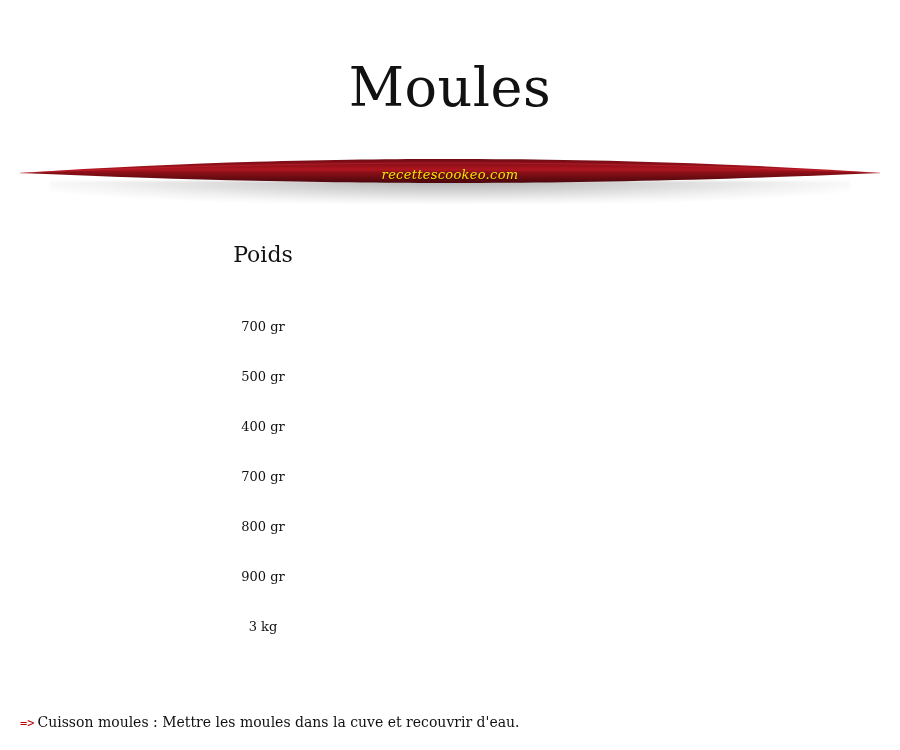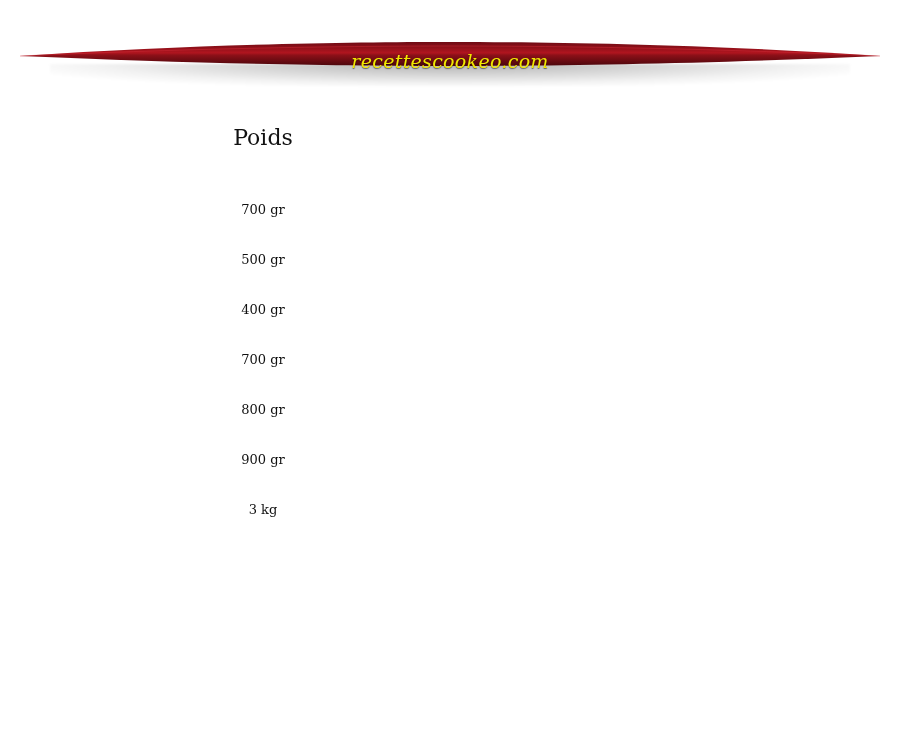--- a/index.html
+++ b/index.html
@@ -66,21 +66,21 @@
   }
   .sep-bar svg { display: block; }
 
   .sep-text {
     position: absolute;
     left: 50%;
     top: 22px;
     transform: translateX(-50%);
     font-family: "DejaVu Serif", serif;
     font-style: italic;
-    font-size: 19px;
+    font-size: 13px;
     color: #f2e800;
     letter-spacing: 0.3px;
     white-space: nowrap;
     text-shadow: 0 1px 1px rgba(0,0,0,0.5);
   }
 
   
   .table-area {
     margin-top: 26px;
     width: 900px;
@@ -132,20 +132,21 @@
     font-family: "DejaVu Sans Mono", monospace;
     font-size: 12px;
     margin-right: 3px;
   }
 </style>
 </head>
 <body>
 
 <div class="page">
 
+  <h1 class="title">Moules</h1>
 
   <div class="separator-wrap">
     <div class="sep-shadow"></div>
     <div class="sep-bar">
       <svg width="860" height="26" viewBox="0 0 860 26" xmlns="http://www.w3.org/2000/svg">
         <defs>
           <linearGradient id="redgrad" x1="0" y1="0" x2="0" y2="1">
             <stop offset="0%" stop-color="#6e0b14"></stop>
             <stop offset="45%" stop-color="#b0151f"></stop>
             <stop offset="55%" stop-color="#8c1018"></stop>
@@ -193,14 +194,17 @@
           <td class="time-cell">3 minutes</td>
         </tr>
         <tr>
           <td class="weight-cell">3 kg</td>
           <td class="time-cell">3 minutes</td>
         </tr>
       </tbody>
     </table>
   </div>
 
+  <div class="footnote">
+    <span class="arrow">=&gt;</span><span>Cuisson moules : Mettre les moules dans la cuve et recouvrir d'eau.</span>
+  </div>
 
 </div>
 
 </body></html>

